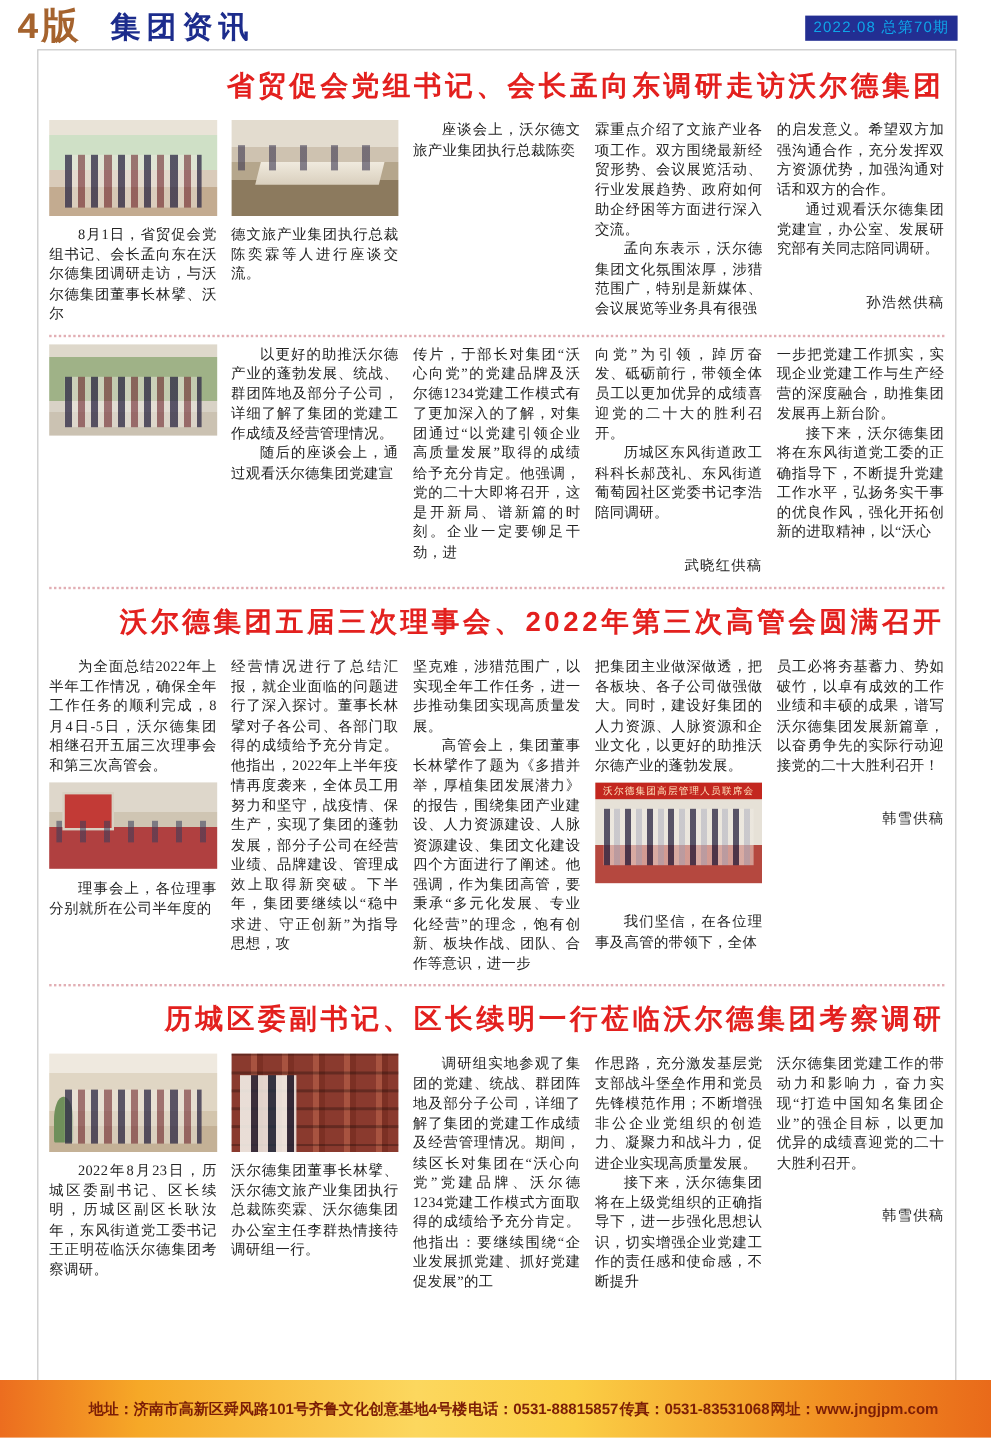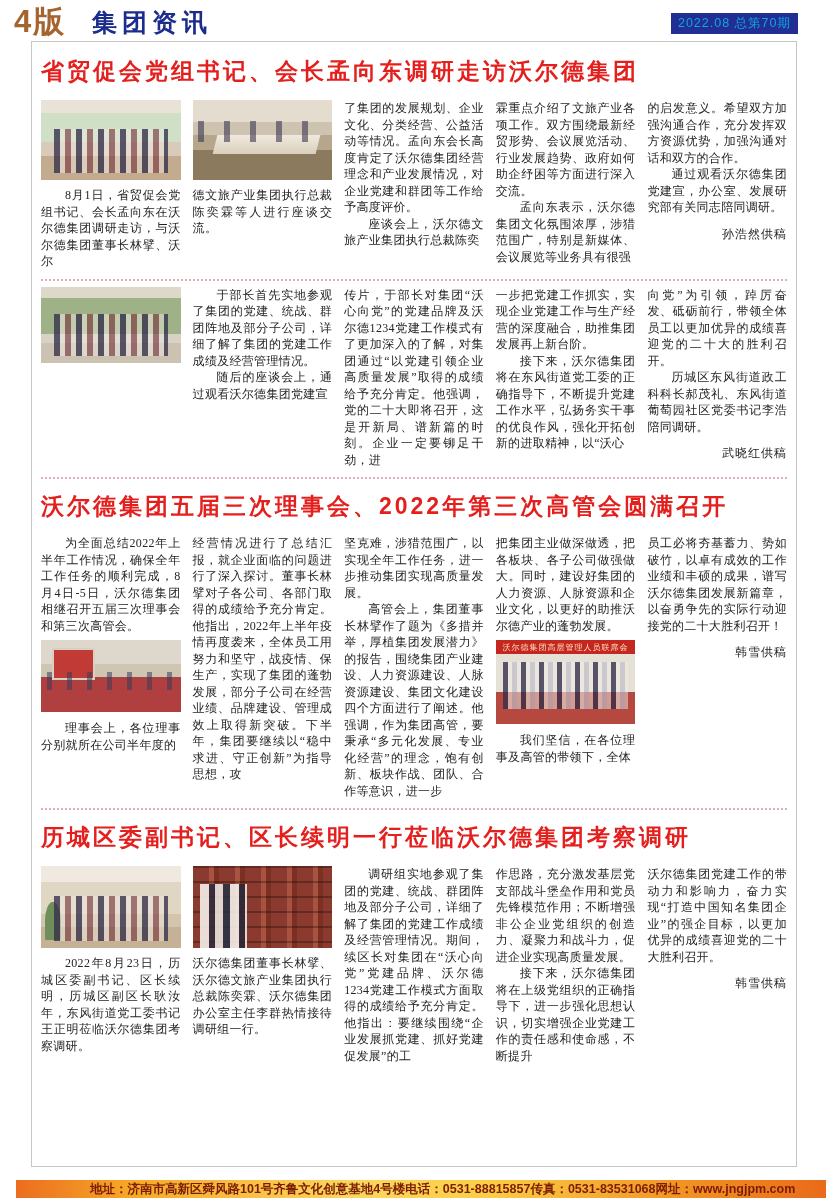--- a/index.html
+++ b/index.html
@@ -5,53 +5,53 @@
   html,body{margin:0;padding:0;}
   body{
     width:826px;height:1200px;position:relative;background:#ffffff;
     font-family:"Liberation Serif","DejaVu Serif",serif;color:#222;
     overflow:hidden;
   }
   
   .masthead{position:absolute;top:0;left:0;right:0;height:41px;background:#fff;}
   .page-num{
     position:absolute;left:14px;top:1px;font-size:31px;font-weight:bold;
-    color:#a5632e;font-family:Liberation Sans, sans-serif;letter-spacing:2px;
+    color:#a5632e;font-family:Liberation Mono, monospace;letter-spacing:2px;
   }
   .section-title{
     position:absolute;left:92px;top:6px;font-size:25px;font-weight:bold;
     color:#1c2c8c;letter-spacing:5px;
   }
   .issue-badge{
     position:absolute;right:28px;top:13px;background:#232e92;color:#0ea5e9;
     font-size:12.5px;padding:2px 7px;font-family:"Liberation Sans","DejaVu Sans",sans-serif;
     letter-spacing:1px;
   }
   
   .frame{
     position:absolute;left:31px;top:41px;width:766px;height:1126px;
     border:1px solid #c6c6c6;box-sizing:border-box;padding:8px 9px 0 9px;background:#fff;
   }
   .article + .article{border-top:2px dotted #e2aeb4;margin-top:9px;padding-top:6px;}
   .article-title{
-    text-align:left;color:#e3201e;font-family:"Liberation Sans","DejaVu Sans",sans-serif;
+    text-align:right;color:#e3201e;font-family:"Liberation Sans","DejaVu Sans",sans-serif;
     font-weight:bold;margin:6px 0 13px 0;letter-spacing:3px;font-size:23px;line-height:1.35;
   }
   .article-title .tline{display:block;}
   .a2 .article-title{font-size:26px;line-height:1.5;margin:2px 0 10px 0;}
   
   .cols{display:flex;gap:12px;}
   .col{flex:1;min-width:0;}
   .para{
     margin:0;font-size:12px;line-height:16.5px;text-align:justify;
     letter-spacing:0.3px;color:#242424;
   }
   .indent{text-indent:2em;}
   .byline{
-    margin:10px 0 0 0;text-align:right;font-size:12px;letter-spacing:1px;color:#242424;
+    margin:28px 0 0 0;text-align:right;font-size:12px;letter-spacing:1px;color:#242424;
   }
   
   .photo{position:relative;width:100%;height:80px;margin:0 0 7px 0;overflow:hidden;background:#cfc6b8;}
   .people::after{
     content:"";position:absolute;left:9%;right:9%;top:36%;bottom:9%;
     background:repeating-linear-gradient(90deg,
       rgba(52,47,74,.78) 0 6px, rgba(238,233,225,.55) 6px 11px,
       rgba(124,58,66,.65) 11px 17px, rgba(238,233,225,.45) 17px 22px);
     filter:blur(.4px);
   }
@@ -71,21 +71,21 @@
   .ph-council{background:linear-gradient(180deg,#ded7cb 0 34%,#cfc5b3 34% 52%,#b04040 52% 100%);height:72px;margin:6px 0 8px 0;}
   .ph-council::before{
     content:"";position:absolute;left:9%;top:14%;width:28%;height:38%;background:#c23a36;
     box-shadow:0 0 0 2px #d8d0c2;
   }
   .ph-council::after{
     content:"";position:absolute;left:4%;right:4%;top:44%;height:26%;
     background:repeating-linear-gradient(90deg,
       rgba(55,60,90,.55) 0 5px, rgba(230,225,215,0) 5px 20px);
   }
-  .ph-banner-group{background:linear-gradient(180deg,#e6e1d7 0 62%,#b5483f 62% 100%);height:84px;margin:6px 0 8px 0;}
+  .ph-banner-group{background:linear-gradient(180deg,#e6e1d7 0 62%,#b5483f 62% 100%);height:84px;margin:6px 0 24px 0;}
   .photo-banner{
     position:absolute;top:0;left:0;right:0;height:14px;background:#c3271f;
     color:#ffe3bd;font-size:8px;display:flex;align-items:center;justify-content:center;
     letter-spacing:1px;white-space:nowrap;overflow:hidden;
     font-family:"Liberation Sans","DejaVu Sans",sans-serif;
   }
   .ph-banner-group .pg-people{
     position:absolute;left:5%;right:5%;top:26%;bottom:18%;
     background:repeating-linear-gradient(90deg,
       rgba(52,47,74,.8) 0 5px, rgba(240,236,228,.6) 5px 9px,
@@ -103,21 +103,21 @@
     height:82px;
   }
   .ph-bookshelf::after{
     content:"";position:absolute;left:5%;top:22%;width:34%;bottom:0;
     background:repeating-linear-gradient(90deg,
       rgba(243,240,233,.9) 0 9px, rgba(40,40,58,.85) 9px 15px, rgba(243,240,233,.85) 15px 23px, rgba(30,50,70,.8) 23px 30px);
     filter:blur(.4px);
   }
   
   .footer{
-    position:absolute;left:16px;right:0;bottom:2px;height:18px;
+    position:absolute;left:0;right:0;bottom:2px;height:48px;
     background:linear-gradient(90deg,#ec6d1f 0%,#f6a827 14%,#fcd75e 42%,#fbce45 58%,#f18f22 84%,#e96a1a 100%);
     display:flex;align-items:center;justify-content:space-between;
     padding:0 44px 0 74px;box-sizing:border-box;
     font-family:"Liberation Sans","DejaVu Sans",sans-serif;font-weight:bold;
     font-size:12.5px;color:#7b1d06;white-space:nowrap;
   }
 </style>
 </head>
 <body>
 
@@ -136,55 +136,54 @@
     <div class="cols">
       <div class="col">
         <div class="photo ph-reception people"></div>
         <p class="para indent">8月1日，省贸促会党组书记、会长孟向东在沃尔德集团调研走访，与沃尔德集团董事长林擘、沃尔</p>
       </div>
       <div class="col">
         <div class="photo ph-meeting"></div>
         <p class="para">德文旅产业集团执行总裁陈奕霖等人进行座谈交流。</p>
       </div>
       <div class="col">
-        <p class="para">了集团的发展规划、企业文化、分类经营、公益活动等情况。孟向东会长高度肯定了沃尔德集团经营理念和产业发展情况，对企业党建和群团等工作给予高度评价。</p>
         <p class="para indent">座谈会上，沃尔德文旅产业集团执行总裁陈奕</p>
       </div>
       <div class="col">
         <p class="para">霖重点介绍了文旅产业各项工作。双方围绕最新经贸形势、会议展览活动、行业发展趋势、政府如何助企纾困等方面进行深入交流。</p>
         <p class="para indent">孟向东表示，沃尔德集团文化氛围浓厚，涉猎范围广，特别是新媒体、会议展览等业务具有很强</p>
       </div>
       <div class="col">
         <p class="para">的启发意义。希望双方加强沟通合作，充分发挥双方资源优势，加强沟通对话和双方的合作。</p>
         <p class="para indent">通过观看沃尔德集团党建宣，办公室、发展研究部有关同志陪同调研。</p>
         <p class="byline">孙浩然供稿</p>
       </div>
     </div>
   </section>
 
   <section class="article a2">
     <div class="cols">
       <div class="col">
         <div class="photo ph-visit people"></div>
       </div>
       <div class="col">
-        <p class="para indent">于部长首先实地参观了集团的党建、统战、群团阵地及部分子公司，详细了解了集团的党建工作成绩及经营管理情况。</p>
+        <p class="para indent">以更好的助推沃尔德产业的蓬勃发展、统战、群团阵地及部分子公司，详细了解了集团的党建工作成绩及经营管理情况。</p>
         <p class="para indent">随后的座谈会上，通过观看沃尔德集团党建宣</p>
       </div>
       <div class="col">
         <p class="para">传片，于部长对集团“沃心向党”的党建品牌及沃尔德1234党建工作模式有了更加深入的了解，对集团通过“以党建引领企业高质量发展”取得的成绩给予充分肯定。他强调，党的二十大即将召开，这是开新局、谱新篇的时刻。企业一定要铆足干劲，进</p>
-      </div>
-      <div class="col">
-        <p class="para">一步把党建工作抓实，实现企业党建工作与生产经营的深度融合，助推集团发展再上新台阶。</p>
-        <p class="para indent">接下来，沃尔德集团将在东风街道党工委的正确指导下，不断提升党建工作水平，弘扬务实干事的优良作风，强化开拓创新的进取精神，以“沃心</p>
       </div>
       <div class="col">
         <p class="para">向党”为引领，踔厉奋发、砥砺前行，带领全体员工以更加优异的成绩喜迎党的二十大的胜利召开。</p>
         <p class="para indent">历城区东风街道政工科科长郝茂礼、东风街道葡萄园社区党委书记李浩陪同调研。</p>
         <p class="byline">武晓红供稿</p>
+      </div>
+      <div class="col">
+        <p class="para">一步把党建工作抓实，实现企业党建工作与生产经营的深度融合，助推集团发展再上新台阶。</p>
+        <p class="para indent">接下来，沃尔德集团将在东风街道党工委的正确指导下，不断提升党建工作水平，弘扬务实干事的优良作风，强化开拓创新的进取精神，以“沃心</p>
       </div>
     </div>
   </section>
 
   <section class="article a3">
     <h2 class="article-title">
       <span class="tline">沃尔德集团五届三次理事会、2022年第三次高管会圆满召开</span>
     </h2>
     <div class="cols">
       <div class="col">

